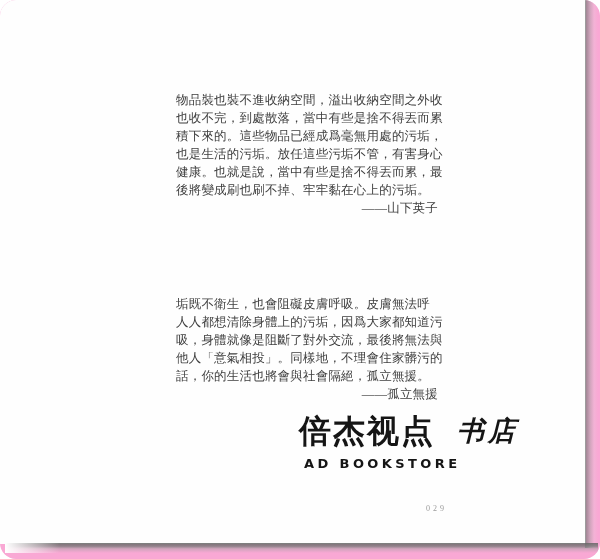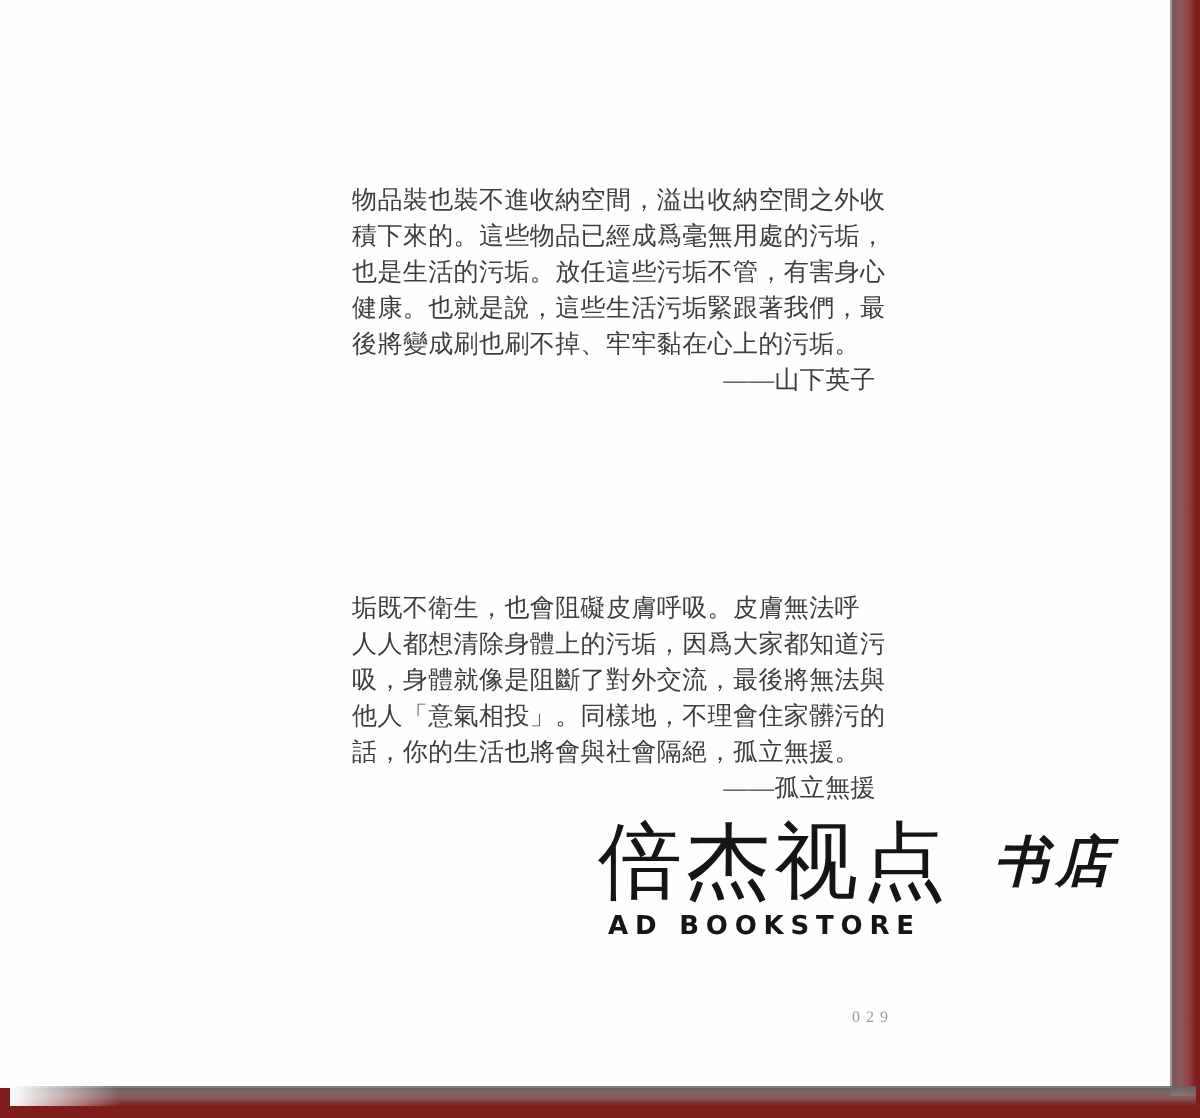--- a/index.html
+++ b/index.html
@@ -1,22 +1,23 @@
 <!DOCTYPE html>
 <html><head>
 <meta charset="utf-8">
 <style>
   html, body { margin: 0; padding: 0; background: #ffffff; }
   .canvas {
     position: relative;
     width: 600px;
     height: 559px;
-    background: #7f1d1d;
+    background: #f9a8d4;
     overflow: hidden;
     font-family: "Liberation Serif", serif;
+    border-radius: 16px;
   }
   .page {
     position: absolute;
     left: 0; top: 0;
     width: 586px; height: 544px;
     background: #fefefe;
   }
   
   .shadow-right {
     position: absolute;
@@ -66,22 +67,22 @@
     left: 299px; top: 411px;
     width: 260px;
     color: #151515;
   }
   .wm-row {
     display: flex;
     align-items: flex-start;
   }
   .wm-cn {
     font-family: "Liberation Sans", sans-serif;
-    font-weight: normal;
-    font-size: 42px;
+    font-weight: bold;
+    font-size: 32px;
     line-height: 40px;
     letter-spacing: 2px;
   }
   .wm-script {
     font-family: "Liberation Serif", serif;
     font-weight: bold;
     font-style: italic;
     font-size: 27px;
     line-height: 30px;
     margin-left: 22px;
@@ -108,23 +109,24 @@
 </style>
 </head>
 <body>
 
 <div class="canvas">
 
   <div class="page">
 
     <div class="quote quote1">
       <div class="qline">物品裝也裝不進收納空間，溢出收納空間之外收</div>
+      <div class="qline">也收不完，到處散落，當中有些是捨不得丟而累</div>
       <div class="qline">積下來的。這些物品已經成爲毫無用處的污垢，</div>
       <div class="qline">也是生活的污垢。放任這些污垢不管，有害身心</div>
-      <div class="qline">健康。也就是說，這些生活污垢緊跟著我們，最</div>
+      <div class="qline">健康。也就是說，當中有些是捨不得丟而累，最</div>
       <div class="qline">後將變成刷也刷不掉、牢牢黏在心上的污垢。</div>
       <div class="attribution">——山下英子</div>
     </div>
 
     <div class="quote quote2">
       <div class="qline">垢既不衛生，也會阻礙皮膚呼吸。皮膚無法呼</div>
       <div class="qline">人人都想清除身體上的污垢，因爲大家都知道污</div>
       <div class="qline">吸，身體就像是阻斷了對外交流，最後將無法與</div>
       <div class="qline">他人「意氣相投」。同樣地，不理會住家髒污的</div>
       <div class="qline">話，你的生活也將會與社會隔絕，孤立無援。</div>

